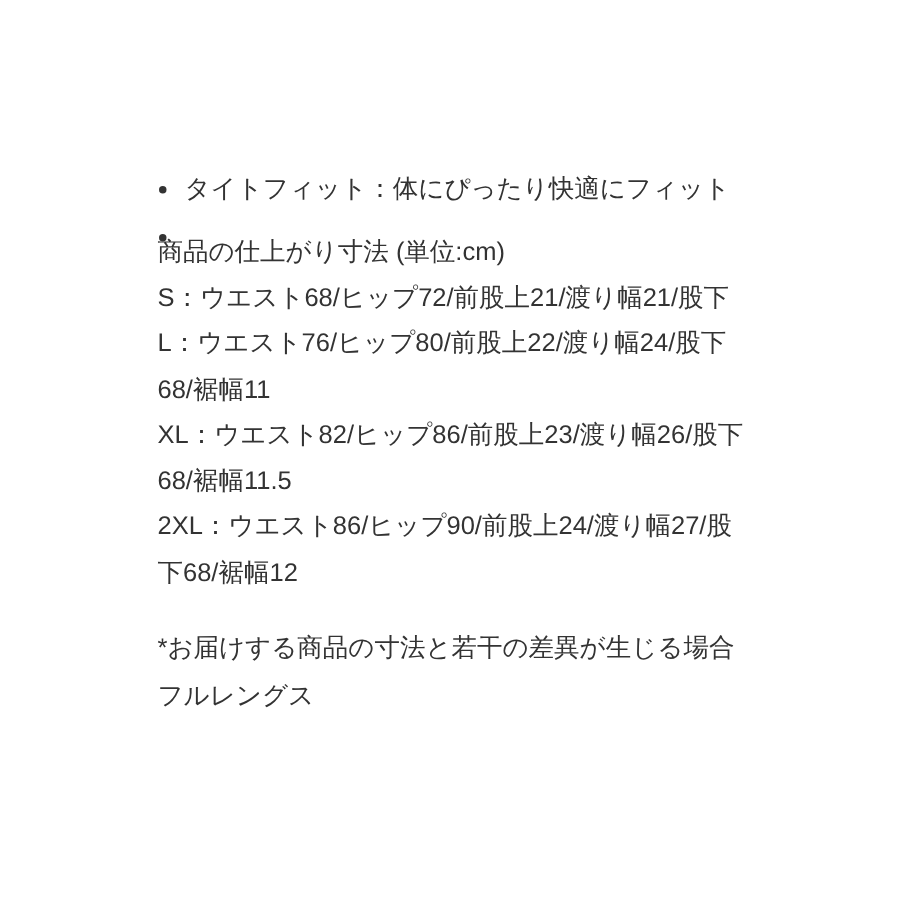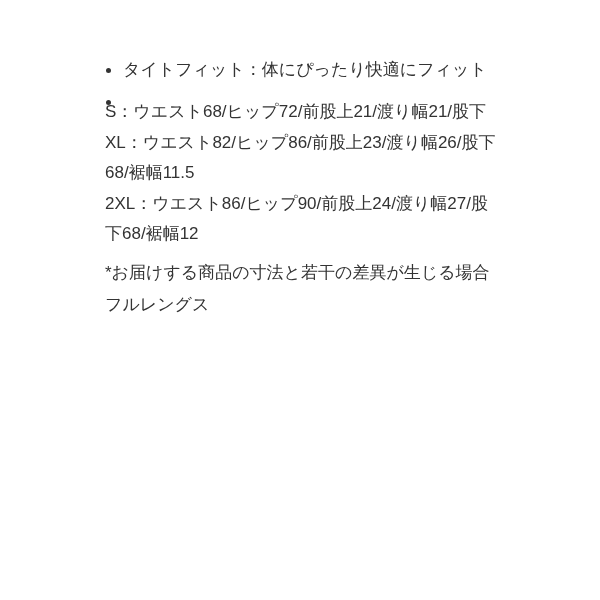--- a/index.html
+++ b/index.html
@@ -16,21 +16,21 @@
     -webkit-font-smoothing: antialiased;
   }
   .content {
     box-sizing: border-box;
     width: 600px;
     padding: 0 100px 0 105px;
   }
   
   .feature-list {
     list-style: none;
-    margin: 54px 0 0 0;
+    margin: 110px 0 0 0;
     padding: 0;
     font-family: Liberation Serif, serif;
   }
   .feature-item {
     position: relative;
     padding-left: 18px;
     font-size: 17px;
     line-height: 32px;
     white-space: nowrap;
   }
@@ -53,21 +53,21 @@
   .spec-heading {
     font-weight: normal;
     font-size: 17px;
     margin: 0;
   }
   .spec-line {
     white-space: nowrap;
   }
   
   .footnote {
-    margin-top: 7px;
+    margin-top: 19px;
     font-size: 17px;
     line-height: 32px;
   }
   .footnote-line {
     white-space: nowrap;
   }
 </style>
 </head>
 <body>
 
@@ -77,26 +77,31 @@
     <li class="feature-item">
       <span class="bullet-dot"></span>
       <span>タイトフィット：体にぴったり快適にフィット</span>
     </li>
     <li class="feature-item">
       <span class="bullet-dot"></span>
     </li>
   </ul>
 
   <div class="size-spec">
+    <div class="spec-heading">商品の仕上がり寸法 (単位:cm)</div>
 
     <div>
       <div class="spec-line">S：ウエスト68/ヒップ72/前股上21/渡り幅21/股下</div>
     </div>
 
 
+    <div>
+      <div class="spec-line">L：ウエスト76/ヒップ80/前股上22/渡り幅24/股下</div>
+      <div class="spec-line">68/裾幅11</div>
+    </div>
 
     <div>
       <div class="spec-line">XL：ウエスト82/ヒップ86/前股上23/渡り幅26/股下</div>
       <div class="spec-line">68/裾幅11.5</div>
     </div>
 
     <div>
       <div class="spec-line">2XL：ウエスト86/ヒップ90/前股上24/渡り幅27/股</div>
       <div class="spec-line">下68/裾幅12</div>
     </div>

